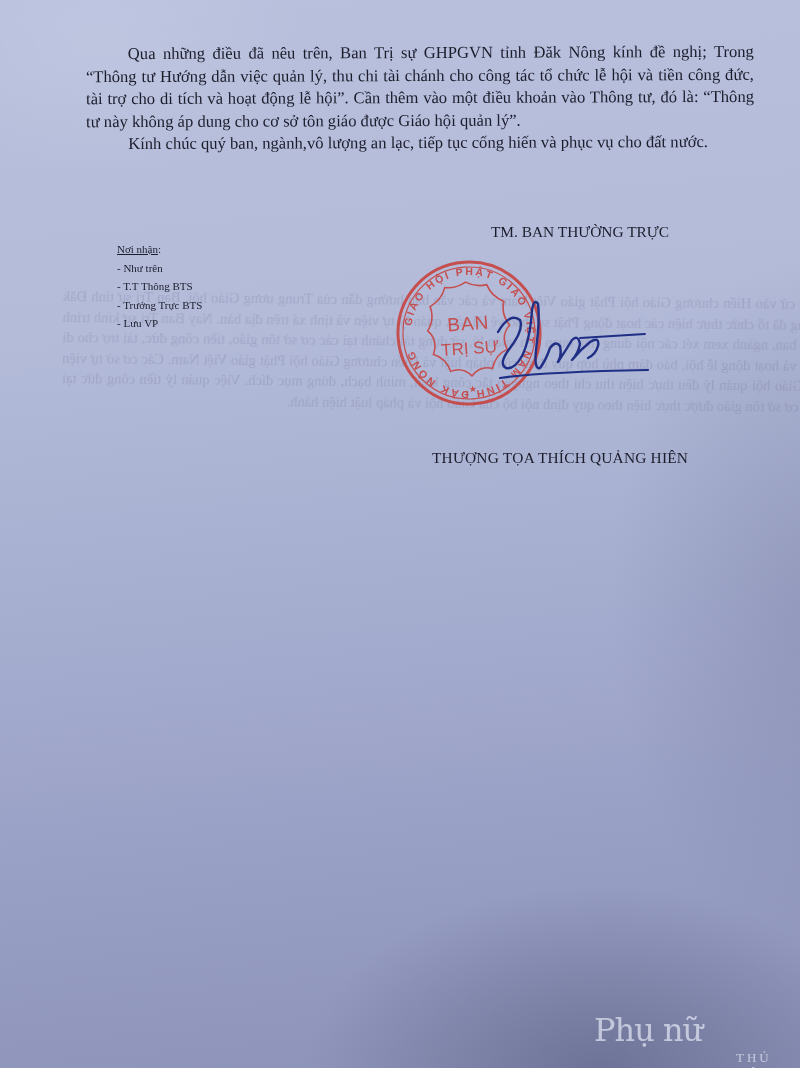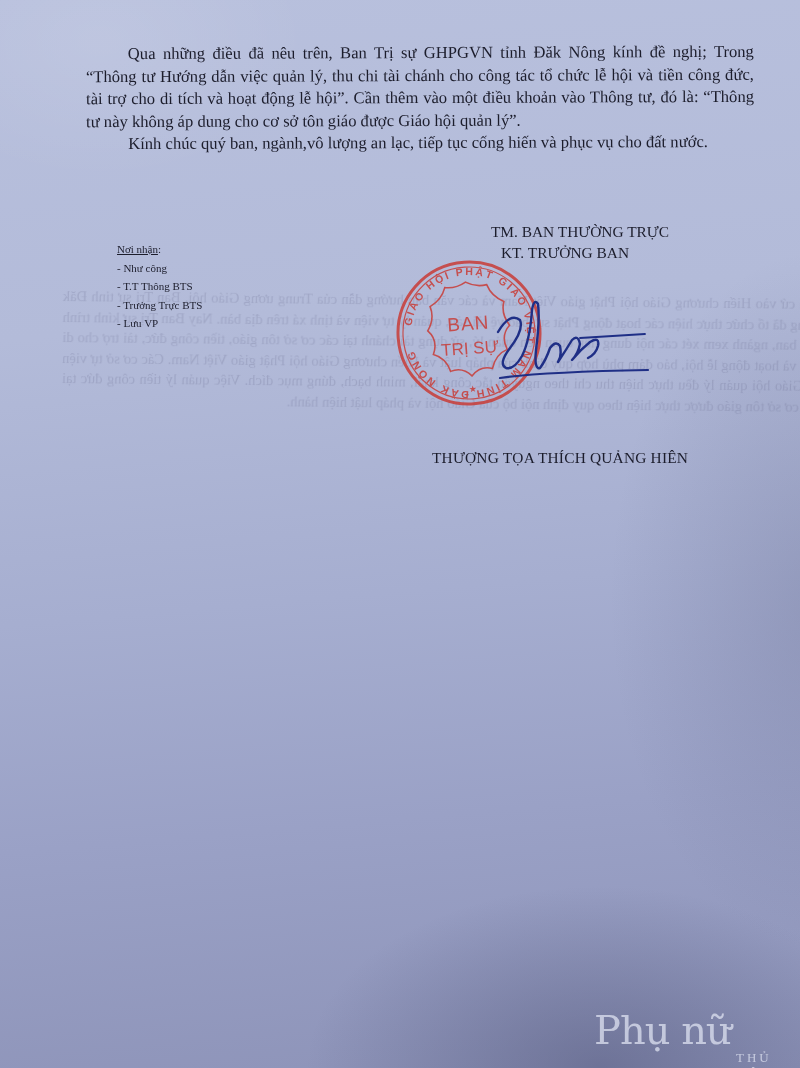--- a/index.html
+++ b/index.html
@@ -53,21 +53,21 @@
   }
   .signature {
     position: absolute; left: 480px; top: 290px; width: 170px; height: 100px;
   }
   .watermark {
     position: absolute; left: 588px; top: 1010px; width: 210px; height: 55px;
     color: rgba(222,226,240,0.75);
   }
   .watermark .brand {
     font-family: "DejaVu Serif", "Liberation Serif", serif;
-    font-size: 40px; letter-spacing: -1px; line-height: 40px;
+    font-size: 32px; letter-spacing: -1px; line-height: 40px;
     position: absolute; left: 6px; top: 0;
   }
   .watermark .sub {
     font-family: "Liberation Serif", serif;
     font-size: 13px; letter-spacing: 3px;
     position: absolute; left: 148px; top: 40px;
   }
 </style>
 </head>
 <body>
@@ -76,29 +76,28 @@
 
 <div class="bleed">Căn cứ vào Hiến chương Giáo hội Phật giáo Việt Nam và các văn bản hướng dẫn của Trung ương Giáo hội, Ban Trị sự tỉnh Đăk Nông đã tổ chức thực hiện các hoạt động Phật sự, bảo vệ tài sản, quản lý tự viện và tịnh xá trên địa bàn. Nay Ban Trị sự kính trình quý ban, ngành xem xét các nội dung liên quan đến quản lý, sử dụng tài chánh tại các cơ sở tôn giáo, tiền công đức, tài trợ cho di tích và hoạt động lễ hội, bảo đảm phù hợp quy định của pháp luật và Hiến chương Giáo hội Phật giáo Việt Nam. Các cơ sở tự viện do Giáo hội quản lý đều thực hiện thu chi theo nguyên tắc công khai, minh bạch, đúng mục đích. Việc quản lý tiền công đức tại các cơ sở tôn giáo được thực hiện theo quy định nội bộ của Giáo hội và pháp luật hiện hành.</div>
 
 <div class="doc">
   <p class="para">Qua những điều đã  nêu trên, Ban Trị sự GHPGVN tỉnh Đăk Nông kính đề nghị; Trong “Thông tư Hướng dẫn việc quản lý, thu chi tài chánh cho công tác tổ chức lễ hội và tiền công đức, tài trợ cho di tích và hoạt động lễ hội”. Cần thêm vào một điều khoản vào Thông tư, đó là: “Thông tư này không áp dung cho cơ sở tôn giáo được Giáo hội quản lý”.</p>
   <p class="para">Kính chúc quý ban, ngành,vô lượng an lạc, tiếp tục cống hiến và phục vụ cho đất nước.</p>
 </div>
 
 <div class="recipients">
   <div><span class="title">Nơi nhận</span><span class="title-colon">:</span></div>
-  <div>- Như công</div>
+  <div>- Như trên</div>
   <div>- T.T Thông BTS</div>
   <div>- Trưởng Trực BTS</div>
   <div>- Lưu VP</div>
 </div>
 
 <div class="sign-block">
   <div class="line1">TM. BAN THƯỜNG TRỰC</div>
-  <div class="line2">KT. TRƯỞNG BAN</div>
 </div>
 
 <svg class="seal" viewBox="0 0 150 150">
   <defs>
     <path id="sealArc" d="M 75 75 m -58 0 a 58 58 0 1 1 116 0 a 58 58 0 1 1 -116 0"></path>
   </defs>
   <circle cx="75" cy="75" r="71" fill="none" stroke="#c8403c" stroke-width="3"></circle>
   <circle cx="75" cy="75" r="66" fill="none" stroke="#c8403c" stroke-width="1.2"></circle>
   <text font-family="Liberation Sans, sans-serif" font-size="10.5" fill="#c8403c" letter-spacing="2.2" font-weight="bold">
     <textPath href="#sealArc" startOffset="3%">GIÁO HỘI PHẬT GIÁO VIỆT NAM TỈNH ĐĂK NÔNG</textPath>

